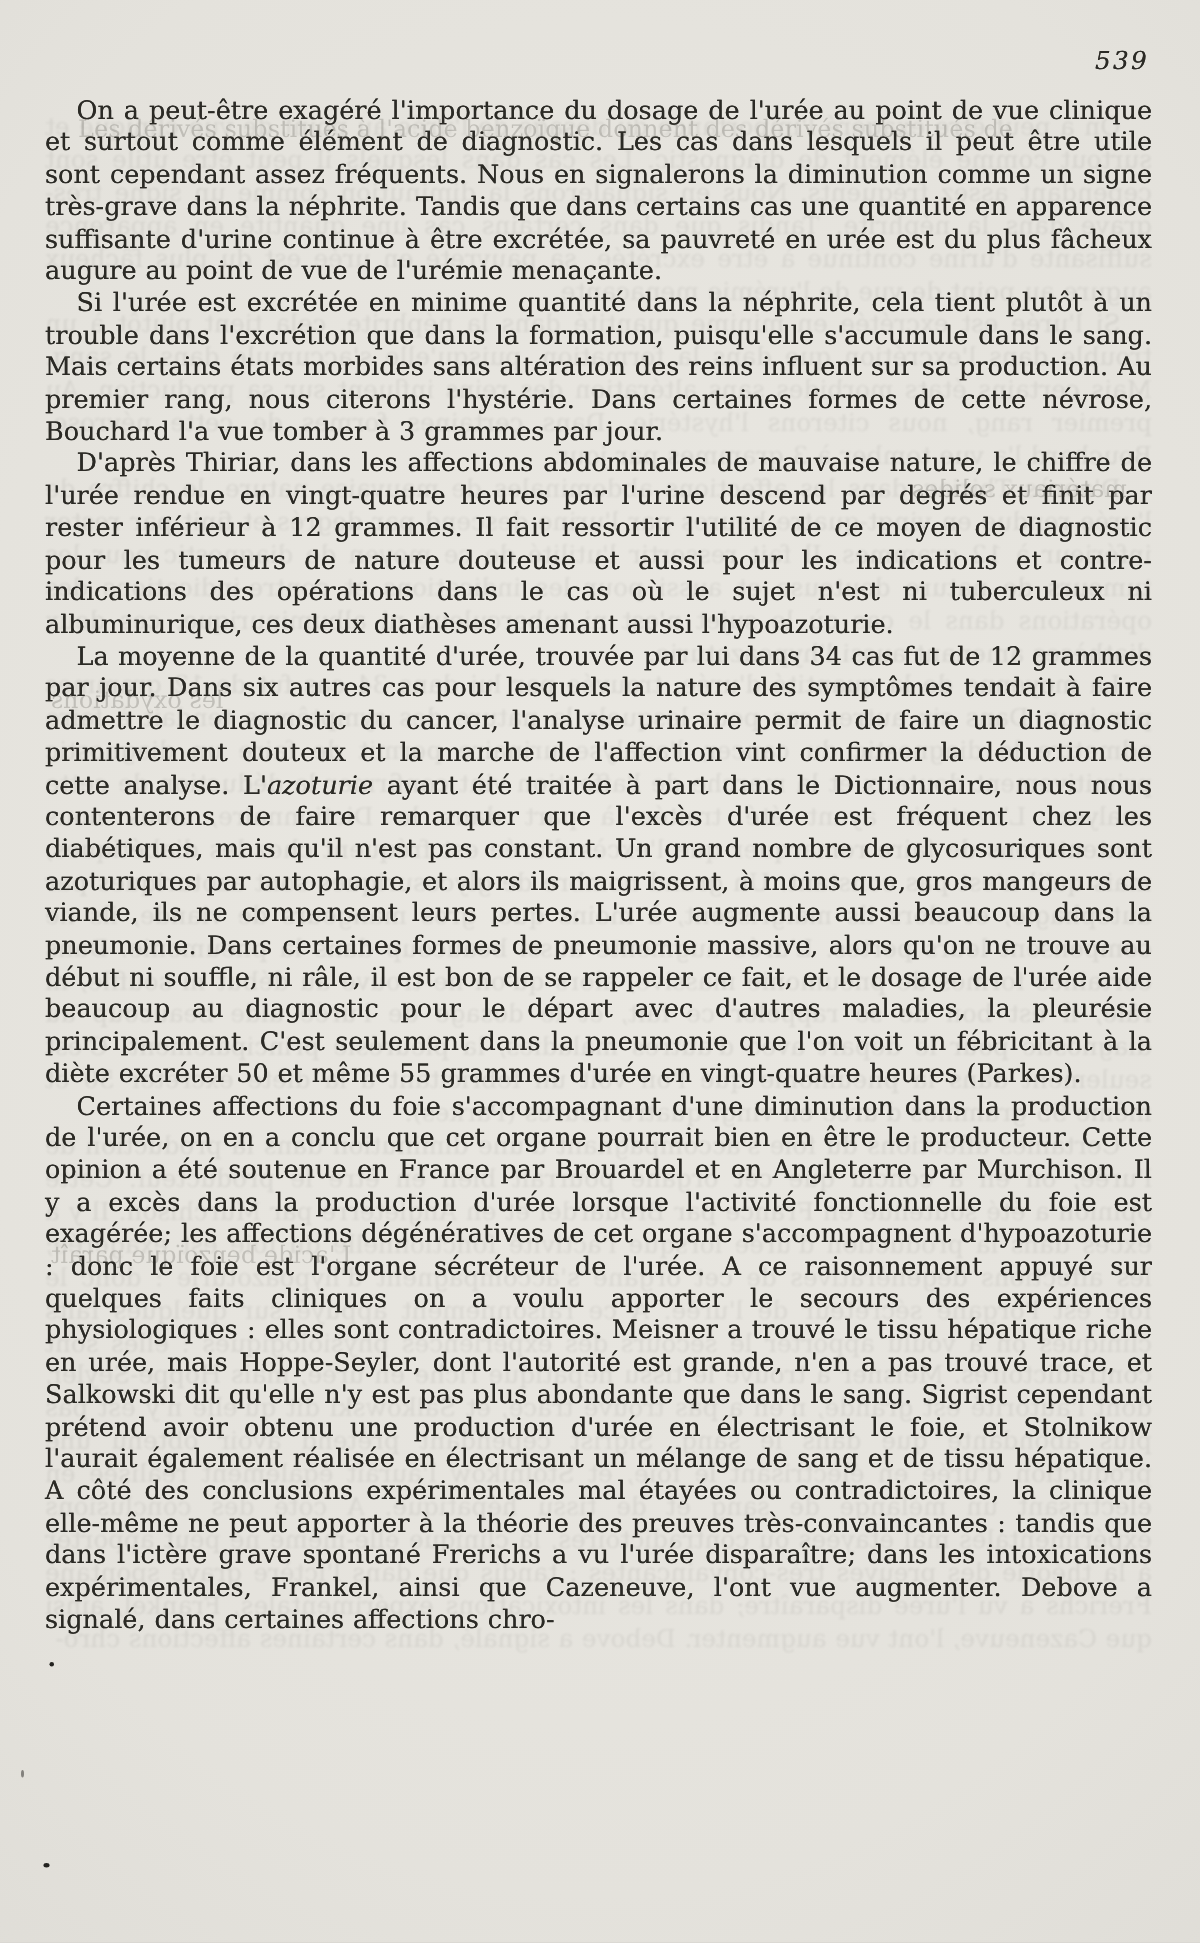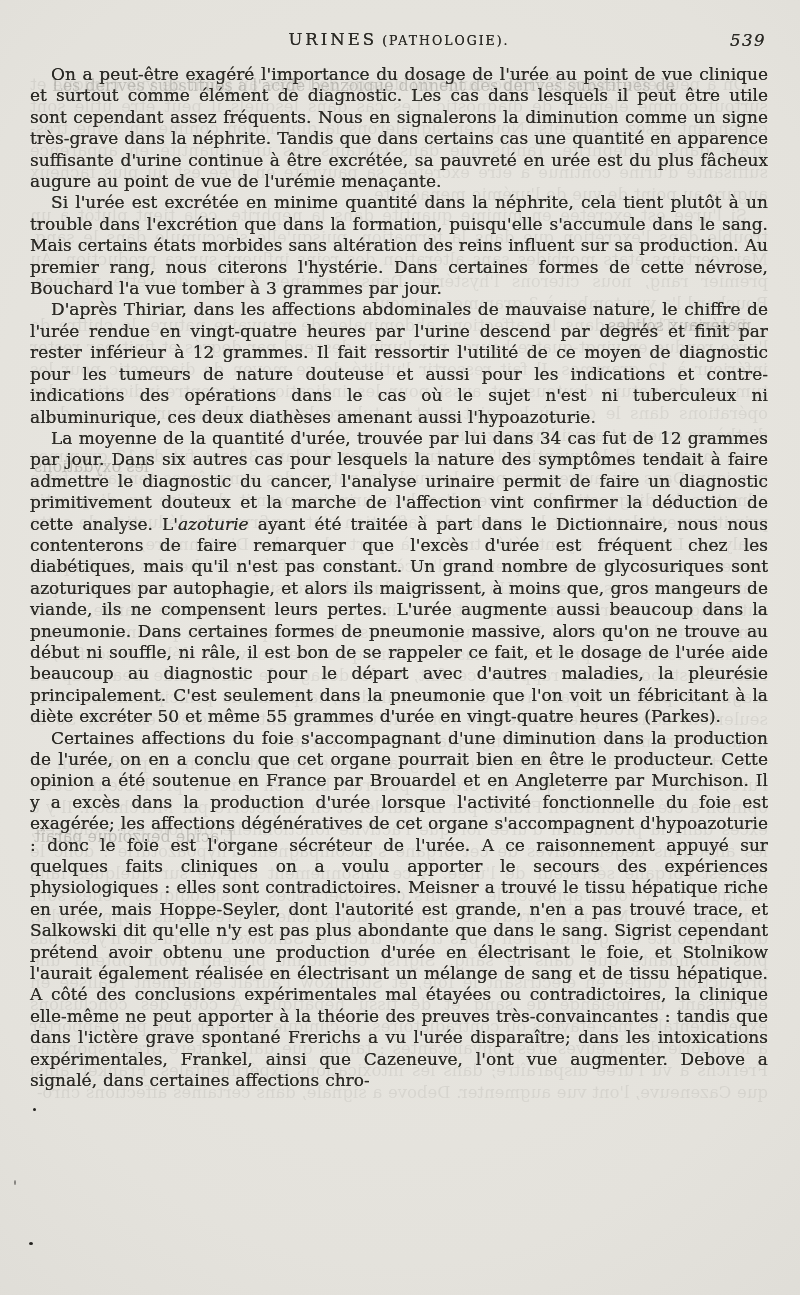--- a/index.html
+++ b/index.html
@@ -81,24 +81,20 @@
     </div>
 
   <div id="fragments">
       <span class="frag" style="left: 52px; top: 76px;">Les dérivés substitués à l'acide benzoïque donnent des dérivés substitués de</span>
       <span class="frag mir" style="left: 608px; top: 316px;">matériaux solides</span>
       <span class="frag mir" style="left: 34px; top: 457px;">les oxydations</span>
       <span class="frag mir" style="left: 34px; top: 827px;">L'acide benzoïque paraît</span>
     </div>
 
   <header class="running-head">
-    <div class="head-title">
-      <span class="t-main">URINES</span>
-      <span class="t-paren">(PATHOLOGIE).</span>
-    </div>
     <span class="page-num">539</span>
   </header>
 
   <main class="text-block" id="textblock">
       <p class="para"><span>On a peut-être exagéré l'importance du dosage de l'urée au point de vue clinique et surtout comme élément de diagnostic. Les cas dans lesquels il peut être utile sont cependant assez fréquents. Nous en signalerons la diminution comme un signe très-grave dans la néphrite. Tandis que dans certains cas une quantité en apparence suffisante d'urine continue à être excrétée, sa pauvreté en urée est du plus fâcheux augure au point de vue de l'urémie menaçante.</span></p>
       <p class="para"><span>Si l'urée est excrétée en minime quantité dans la néphrite, cela tient plutôt à un trouble dans l'excrétion que dans la formation, puisqu'elle s'accumule dans le sang. Mais certains états morbides sans altération des reins influent sur sa production. Au premier rang, nous citerons l'hystérie. Dans certaines formes de cette névrose, Bouchard l'a vue tomber à 3 grammes par jour.</span></p>
       <p class="para"><span>D'après Thiriar, dans les affections abdominales de mauvaise nature, le chiffre de l'urée rendue en vingt-quatre heures par l'urine descend par degrés et finit par rester inférieur à 12 grammes. Il fait ressortir l'utilité de ce moyen de diagnostic pour les tumeurs de nature douteuse et aussi pour les indications et contre-indications des opérations dans le cas où le sujet n'est ni tuberculeux ni albuminurique, ces deux diathèses amenant aussi l'hypoazoturie.</span></p>
       <p class="para"><span>La moyenne de la quantité d'urée, trouvée par lui dans 34 cas fut de 12 grammes par jour. Dans six autres cas pour lesquels la nature des symptômes tendait à faire admettre le diagnostic du cancer, l'analyse urinaire permit de faire un diagnostic primitivement douteux et la marche de l'affection vint confirmer la déduction de cette analyse. L'</span><span class="it">azoturie</span><span> ayant été traitée à part dans le Dictionnaire, nous nous contenterons de faire remarquer que l'excès d'urée est fréquent chez les diabétiques, mais qu'il n'est pas constant. Un grand nombre de glycosuriques sont azoturiques par autophagie, et alors ils maigrissent, à moins que, gros mangeurs de viande, ils ne compensent leurs pertes. L'urée augmente aussi beaucoup dans la pneumonie. Dans certaines formes de pneumonie massive, alors qu'on ne trouve au début ni souffle, ni râle, il est bon de se rappeler ce fait, et le dosage de l'urée aide beaucoup au diagnostic pour le départ avec d'autres maladies, la pleurésie principalement. C'est seulement dans la pneumonie que l'on voit un fébricitant à la diète excréter 50 et même 55 grammes d'urée en vingt-quatre heures (Parkes).</span></p>
       <p class="para"><span>Certaines affections du foie s'accompagnant d'une diminution dans la production de l'urée, on en a conclu que cet organe pourrait bien en être le producteur. Cette opinion a été soutenue en France par Brouardel et en Angleterre par Murchison. Il y a excès dans la production d'urée lorsque l'activité fonctionnelle du foie est exagérée; les affections dégénératives de cet organe s'accompagnent d'hypoazoturie : donc le foie est l'organe sécréteur de l'urée. A ce raisonnement appuyé sur quelques faits cliniques on a voulu apporter le secours des expériences physiologiques : elles sont contradictoires. Meisner a trouvé le tissu hépatique riche en urée, mais Hoppe-Seyler, dont l'autorité est grande, n'en a pas trouvé trace, et Salkowski dit qu'elle n'y est pas plus abondante que dans le sang. Sigrist cependant prétend avoir obtenu une production d'urée en électrisant le foie, et Stolnikow l'aurait également réalisée en électrisant un mélange de sang et de tissu hépatique. A côté des conclusions expérimentales mal étayées ou contradictoires, la clinique elle-même ne peut apporter à la théorie des preuves très-convaincantes : tandis que dans l'ictère grave spontané Frerichs a vu l'urée disparaître; dans les intoxications expérimentales, Frankel, ainsi que Cazeneuve, l'ont vue augmenter. Debove a signalé, dans certaines affections chro-</span></p>
     </main>

